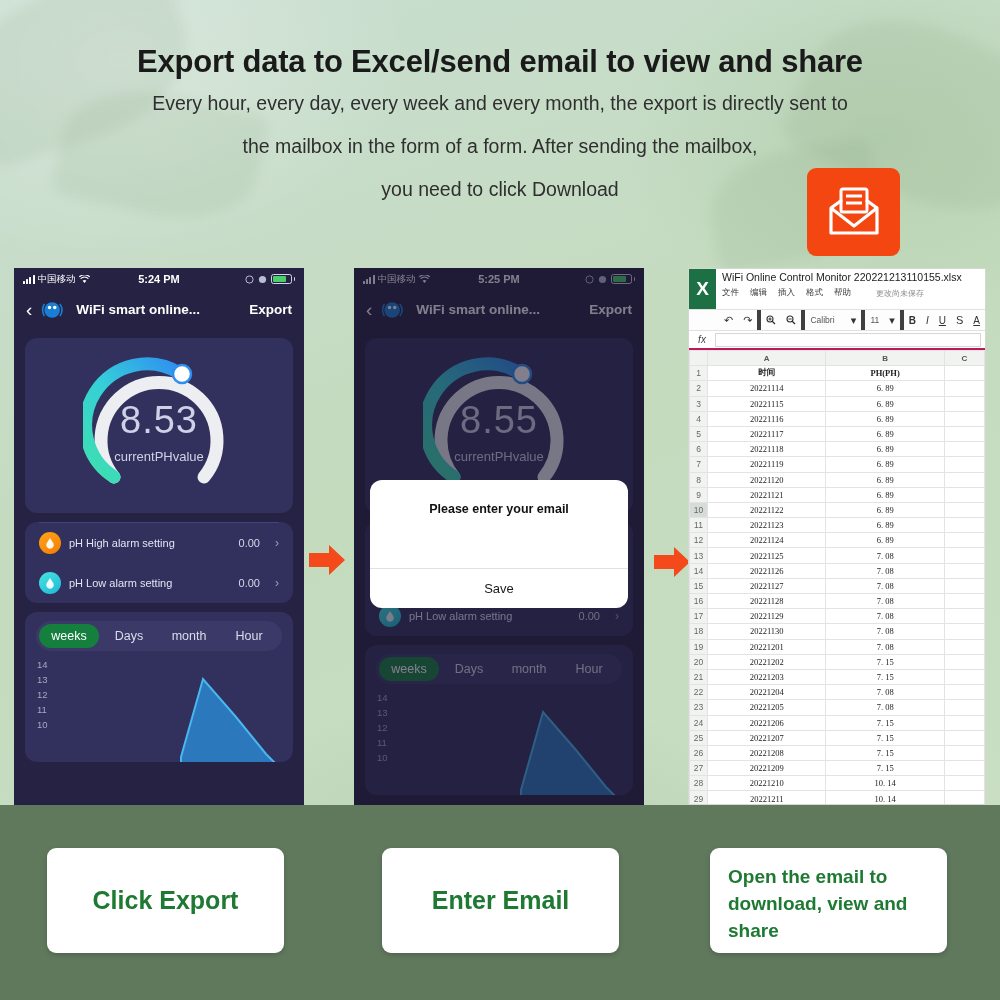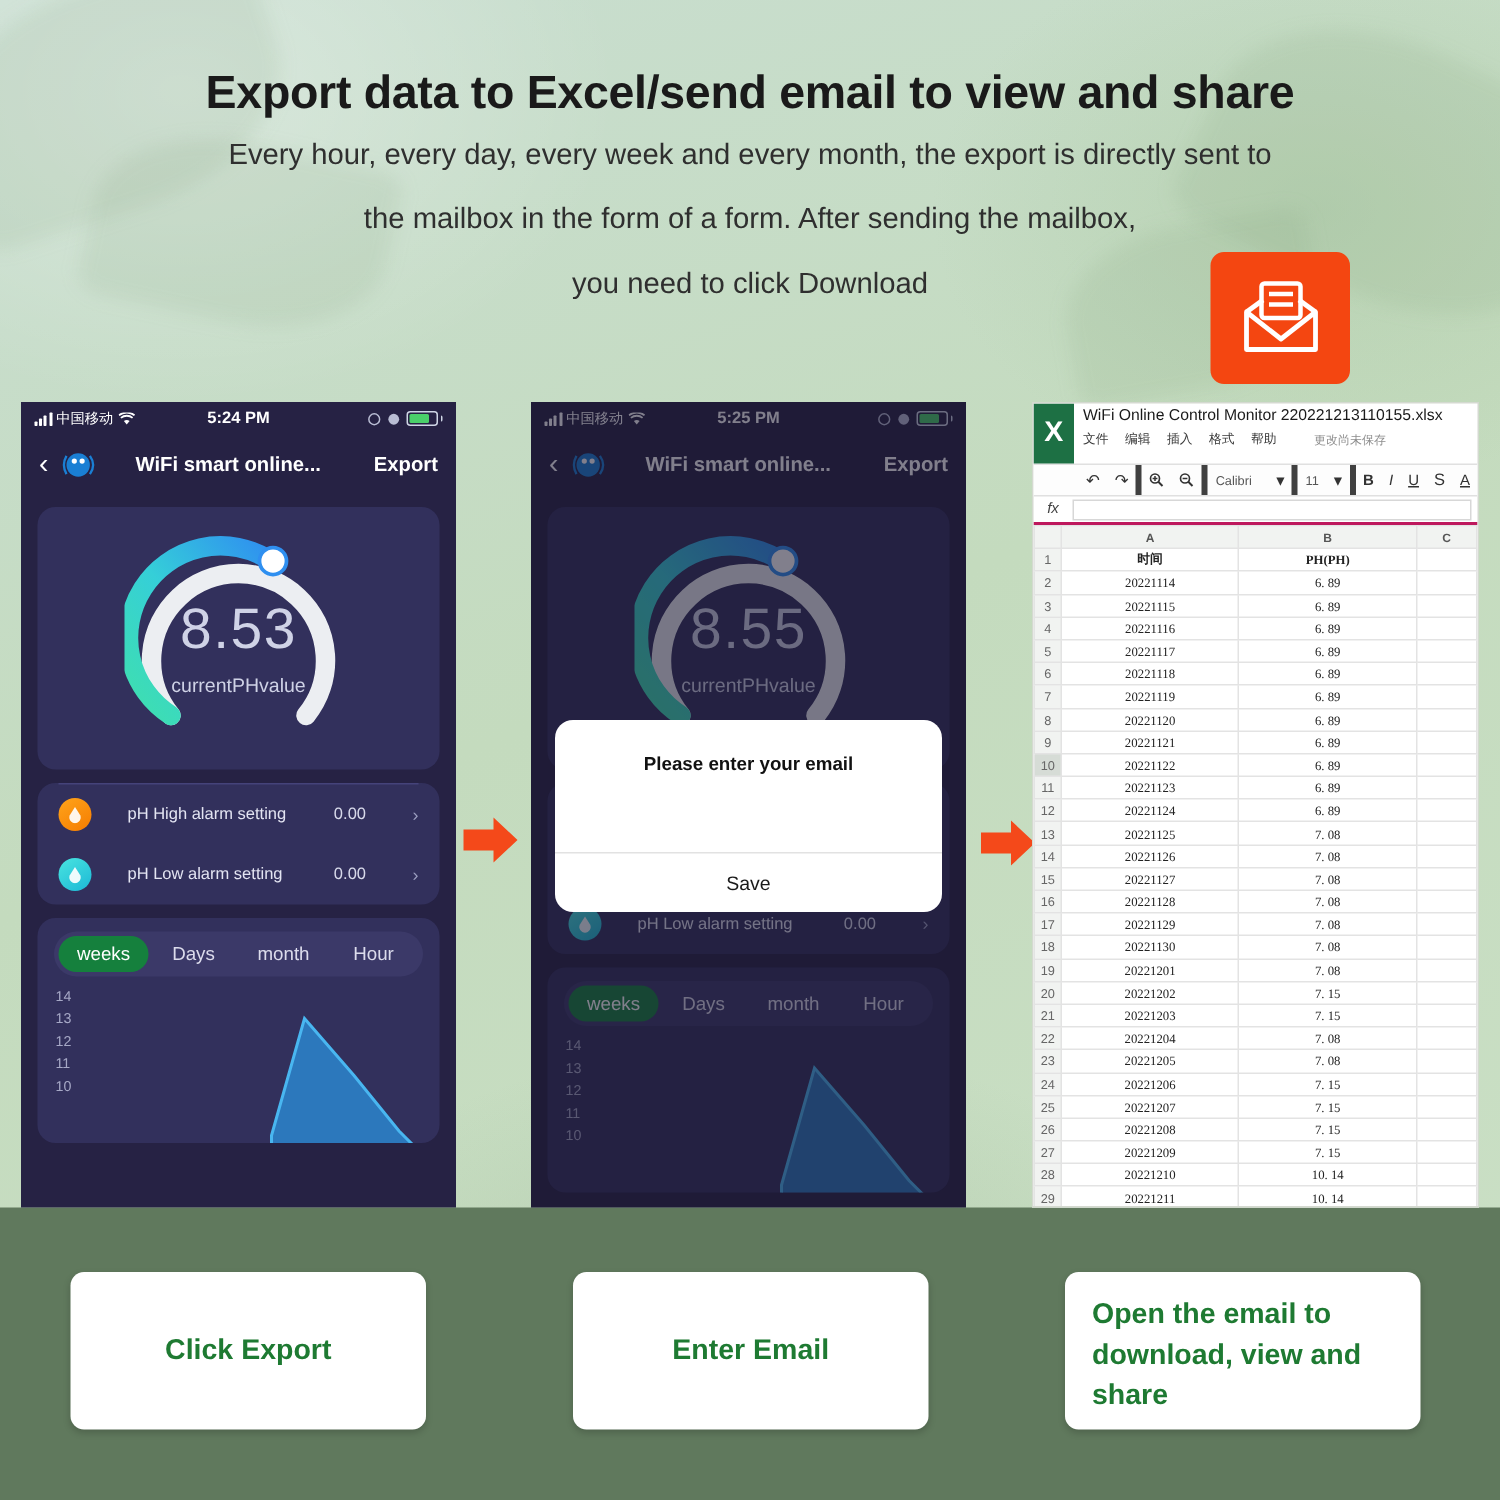--- a/index.html
+++ b/index.html
@@ -79,41 +79,41 @@
   .battery { width:21px; height:10px; border:1.2px solid #cfd6e6; border-radius:2.5px; padding:1px; }
   .battery span { display:block; height:100%; width:82%; background:#4ad06a; border-radius:1px; }
   .batt-tip { width:1.5px; height:4px; background:#cfd6e6; border-radius:0 1px 1px 0; margin-left:-2px;}
 
   .navbar {
     height:39px; display:flex; align-items:center; padding:0 12px; gap:8px;
     background:#262244; color:#fff;
   }
   .nav-back { font-size:19px; line-height:1; color:#fff; font-weight:300; }
   .nav-logo { width:26px; height:26px; }
-  .nav-title { font-size:13.5px; font-weight:700; flex:1; margin-left:16px; }
+  .nav-title { font-size:13.5px; font-weight:700; flex:1; margin-left:2px; }
   .nav-export { font-size:13.5px; font-weight:700; }
 
   .card {
     background:#32305c; border-radius:12px; margin:9px 11px 0 11px; position:relative;
   }
   .gauge-card { height:175px; display:flex; align-items:center; justify-content:center; }
   .gauge-wrap { position:relative; width:152px; height:150px; }
   .gauge-val {
     position:absolute; left:0; right:0; top:48px; text-align:center;
     font-size:38px; font-weight:300; color:#cfd2e6; letter-spacing:1px;
   }
   .gauge-label {
     position:absolute; left:0; right:0; top:98px; text-align:center;
     font-size:13px; color:#cfd2e6;
   }
 
   .warn-card { padding:0; }
   .warn-title { font-size:11.5px; color:#e8e9f5; padding:11px 14px 10px 14px; }
   .warn-sep { height:1px; background:#45437a; margin:0 14px; }
-  .warn-row { display:flex; align-items:center; gap:24px; padding:9px 14px; }
+  .warn-row { display:flex; align-items:center; gap:8px; padding:9px 14px; }
   .warn-icon { width:22px; height:22px; border-radius:50%; flex:0 0 22px;
     display:flex; align-items:center; justify-content:center; }
   .warn-icon.high { background:linear-gradient(145deg,#ffa41b,#f57c00); }
   .warn-icon.low  { background:linear-gradient(145deg,#49e4e0,#1cb8d6); }
   .warn-text { font-size:11px; color:#e3e4f2; flex:1; }
   .warn-val { font-size:11px; color:#d7d9ea; }
   .warn-chev { font-size:12px; color:#9c9fc0; margin-left:7px; }
 
   .chart-card { margin-top:9px; padding:9px 0 0 0; height:150px; overflow:hidden; }
   .seg {
@@ -186,21 +186,21 @@
   .cell { text-align:center; font-family:"Liberation Serif", serif; color:#222; font-size:9.5px; }
   .cell.hdr { font-weight:700; }
 
   
   .cap {
     position:absolute; background:#fff; border-radius:9px;
     box-shadow:0 2px 5px rgba(0,0,0,0.18);
     color:#1e7a32; font-weight:600;
     display:flex; align-items:center;
   }
-  .cap-center { justify-content:center; text-align:center; font-size:19px; }
+  .cap-center { justify-content:center; text-align:center; font-size:25px; }
   .cap1 { left:47px;  top:848px; width:237px; height:105px; }
   .cap2 { left:382px; top:848px; width:237px; height:105px; }
   .cap3 { left:710px; top:848px; width:237px; height:105px;
           align-items:flex-start; padding:16px 16px 0 18px; font-size:19px; line-height:1.42; }
 </style>
 </head>
 <body>
 
 <div class="page">
   <div class="leaf l1"></div>

